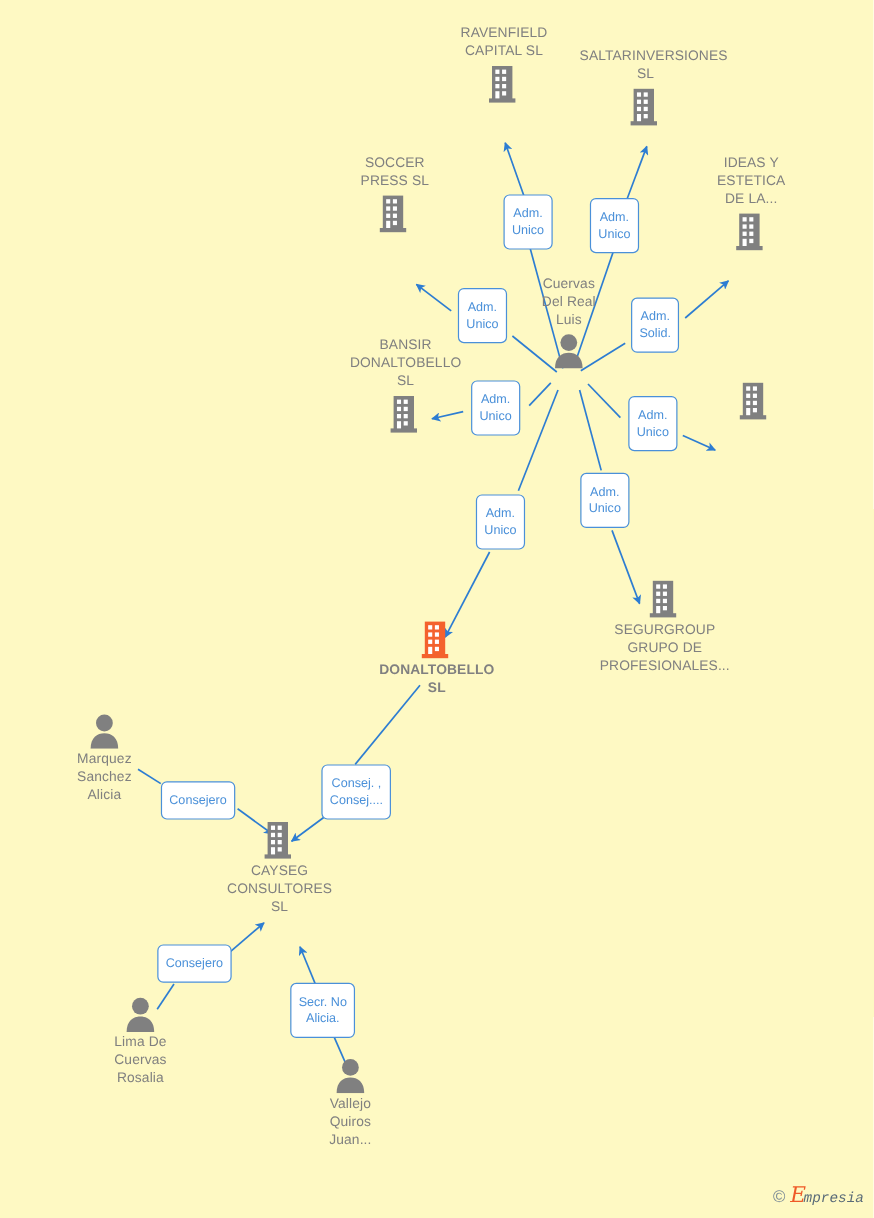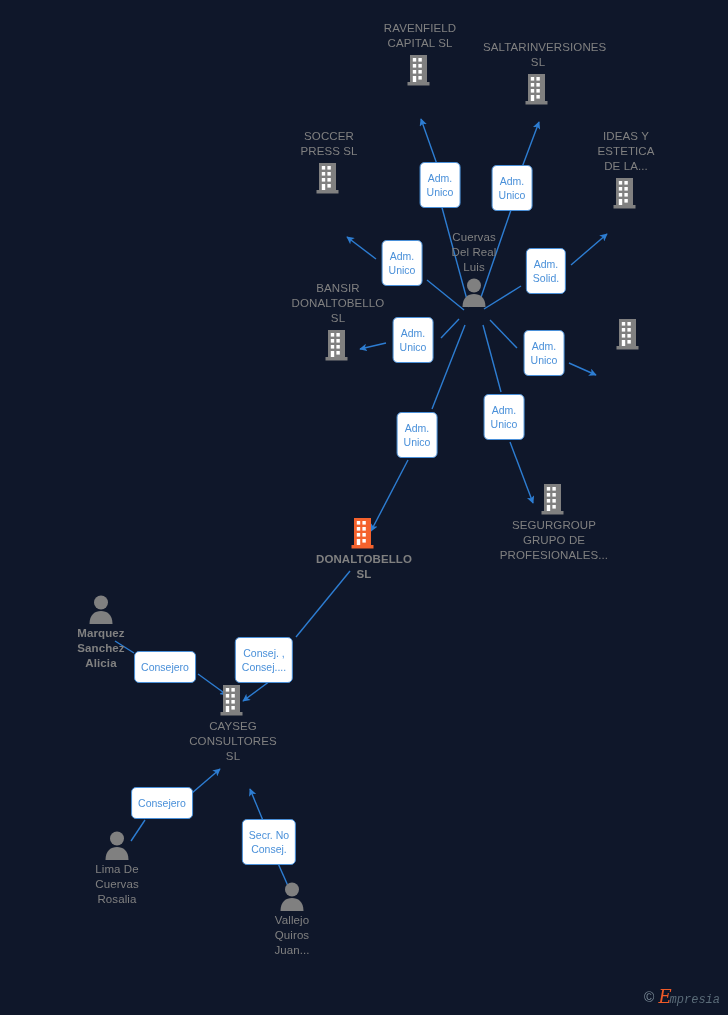--- a/index.html
+++ b/index.html
@@ -4,21 +4,21 @@
 <style>
   html, body {
     margin: 0;
     padding: 0;
     background: #ffffff;
   }
   #canvas {
     position: relative;
     width: 728px;
     height: 1015px;
-    background: #0f172a;
+    background: #fef9c3;
     font-family: "Liberation Sans", sans-serif;
     overflow: hidden;
   }
   svg.edges {
     position: absolute;
     left: 0;
     top: 0;
     width: 728px;
     height: 1015px;
     pointer-events: none;
@@ -263,21 +263,21 @@
             <rect x="6.8" y="11" width="3.4" height="3.6" fill="#ffffff"></rect>
             <rect x="12.4" y="11" width="3.4" height="3.6" fill="#ffffff"></rect>
             <rect x="6.8" y="17" width="3.4" height="3.6" fill="#ffffff"></rect>
             <rect x="12.4" y="17" width="3.4" height="3.6" fill="#ffffff"></rect>
             <rect x="6.8" y="23" width="3.4" height="6" fill="#ffffff"></rect>
             <rect x="12.4" y="23" width="3.4" height="3.6" fill="#ffffff"></rect>
           </svg></span>
         <span class="label">DONALTOBELLO
 SL</span>
       </div>
-      <div class="node" style="left: 101px; top: 594px; font-weight: bold;">
+      <div class="node" style="left: 87px; top: 594px;">
         <span class="icon"><svg width="28" height="30" viewBox="0 0 28 30" xmlns="http://www.w3.org/2000/svg">
             <circle cx="14" cy="8.5" r="7" fill="#808080"></circle>
             <path d="M 2.5 30 C 2.5 20.5 8 17 14 17 C 20 17 25.5 20.5 25.5 30 Z" fill="#808080"></path>
           </svg></span>
         <span class="label">Marquez
 Sanchez
 Alicia</span>
       </div>
       <div class="node" style="left: 233px; top: 683px;">
         <span class="icon"><svg width="28" height="34" viewBox="0 0 28 34" xmlns="http://www.w3.org/2000/svg">
@@ -326,25 +326,25 @@
 Solid.</div>
       <div class="edge-label" style="left: 413px; top: 340px;">Adm.
 Unico</div>
       <div class="edge-label" style="left: 544px; top: 353px;">Adm.
 Unico</div>
       <div class="edge-label" style="left: 417px; top: 435px;">Adm.
 Unico</div>
       <div class="edge-label" style="left: 504px; top: 417px;">Adm.
 Unico</div>
       <div class="edge-label" style="left: 165px; top: 667px;">Consejero</div>
-      <div class="edge-label" style="left: 264px; top: 660px;">Consej. ,
+      <div class="edge-label" style="left: 297px; top: 660px;">Consej. ,
 Consej....</div>
       <div class="edge-label" style="left: 162px; top: 803px;">Consejero</div>
       <div class="edge-label" style="left: 269px; top: 842px;">Secr.  No
-Consej.</div>
+Alicia.</div>
     </div>
 
   <div class="watermark">
     <span class="wm-c">©</span>
     <span><span class="wm-e">E</span><span class="wm-rest">mpresia</span></span>
   </div>
 
 </div>
 
 </body></html>

